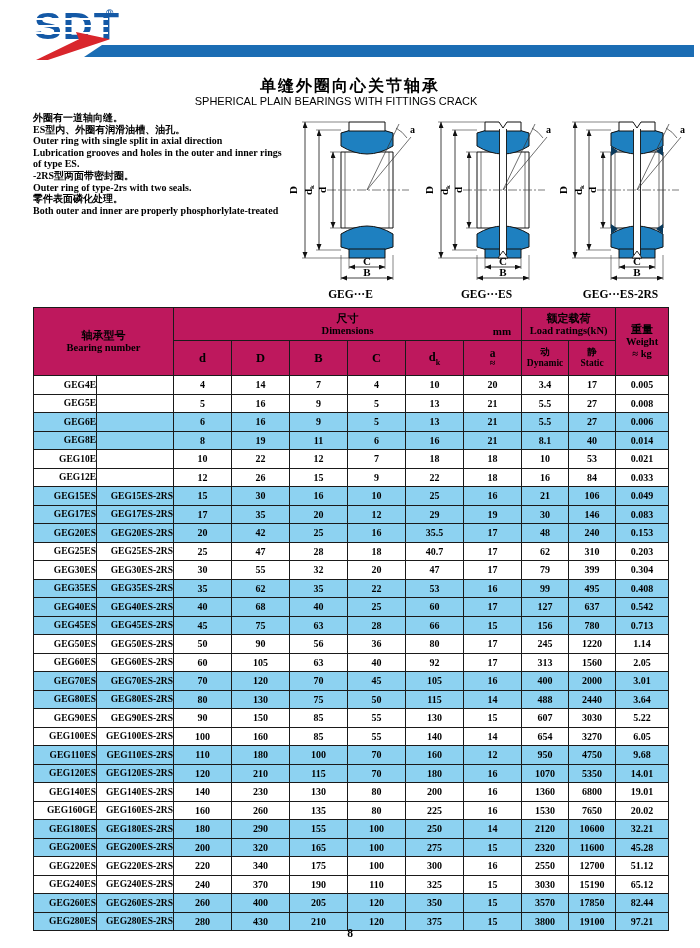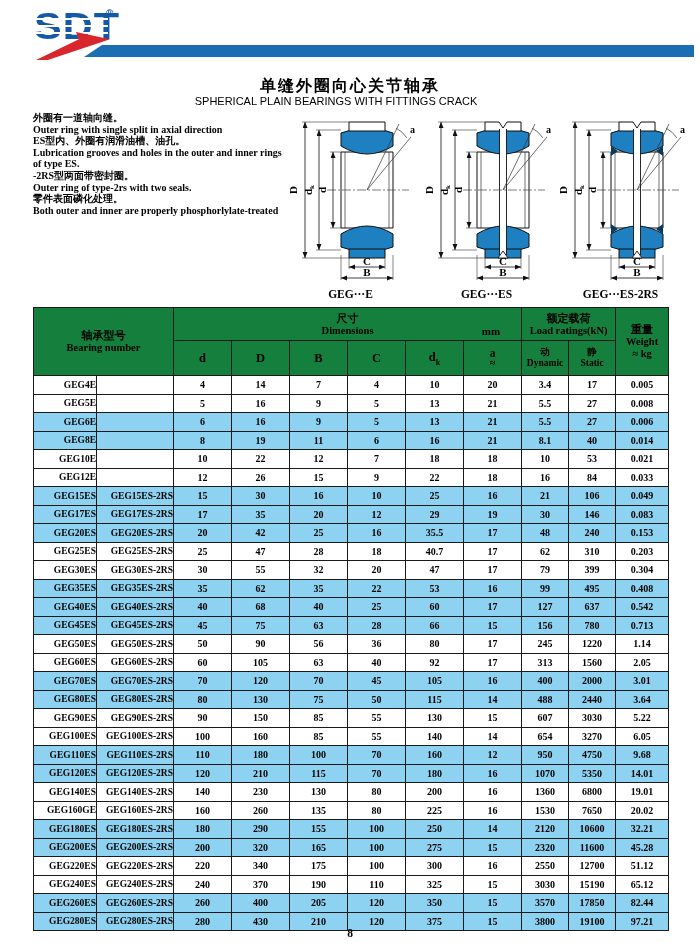--- a/index.html
+++ b/index.html
@@ -34,25 +34,25 @@
 
   
   .diagram{position:absolute;top:116px;width:135px;}
   .dlabel{width:135px;text-align:center;font-weight:bold;font-size:11.5px;margin-top:0;}
 
   
   table.spec{position:absolute;left:33px;top:307px;width:635px;border-collapse:collapse;
              table-layout:fixed;}
   table.spec th,table.spec td{border:1px solid #1a1a1a;padding:0;font-weight:bold;
              overflow:hidden;white-space:nowrap;}
-  table.spec thead th{background:#15803d;}
+  table.spec thead th{background:#be185d;}
   .gz{font-size:11px;line-height:13px;}
   .ge{font-size:10.5px;line-height:12px;font-family:"Liberation Serif",serif;}
   .dimcell{position:relative;}
-  .mm{position:absolute;right:21px;bottom:3px;font-size:11px;}
+  .mm{position:absolute;right:10px;bottom:3px;font-size:11px;}
   .collet{font-size:12.5px;}
   .collet sub{font-size:8px;}
   .astack span{display:block;line-height:9px;font-size:11.5px;}
   .astack .apx{font-size:10px;}
   .subhead{font-size:9.5px;line-height:11px;}
   tbody td{font-size:10px;text-align:center;height:17.5px;background:#fff;}
   tbody td.name{text-align:right;padding-left:3px;font-size:9.5px;}
   tbody tr.hl td{background:#8dd2f1;}
 
   .pagenum{position:absolute;left:0;top:927px;width:700px;text-align:center;
@@ -74,22 +74,22 @@
     <div class="logo-stripe" style="top:26px;"></div>
     <div class="logo-arrow"></div>
   </div>
   <div class="top-bar"></div>
 
   <div class="title-zh">单缝外圈向心关节轴承</div>
   <div class="title-en">SPHERICAL PLAIN BEARINGS WITH FITTINGS CRACK</div>
 
   <div class="desc" id="desc">
       <div class="dline">外圈有一道轴向缝。</div>
+      <div class="dline">ES型内、外圈有润滑油槽、油孔。</div>
       <div class="dline">Outer ring with single split in axial direction</div>
-      <div class="dline">ES型内、外圈有润滑油槽、油孔。</div>
       <div class="dline">Lubrication grooves and holes in the outer and inner   rings</div>
       <div class="dline">of type ES.</div>
       <div class="dline">-2RS型两面带密封圈。</div>
       <div class="dline">Outer ring of type-2rs with two seals.</div>
       <div class="dline">零件表面磷化处理。</div>
       <div class="dline">Both outer and inner are properly phosphorlylate-treated</div>
     </div>
 
   <div class="diagram" style="left:283px;">
     <div class="svg-holder" id="diag1">

